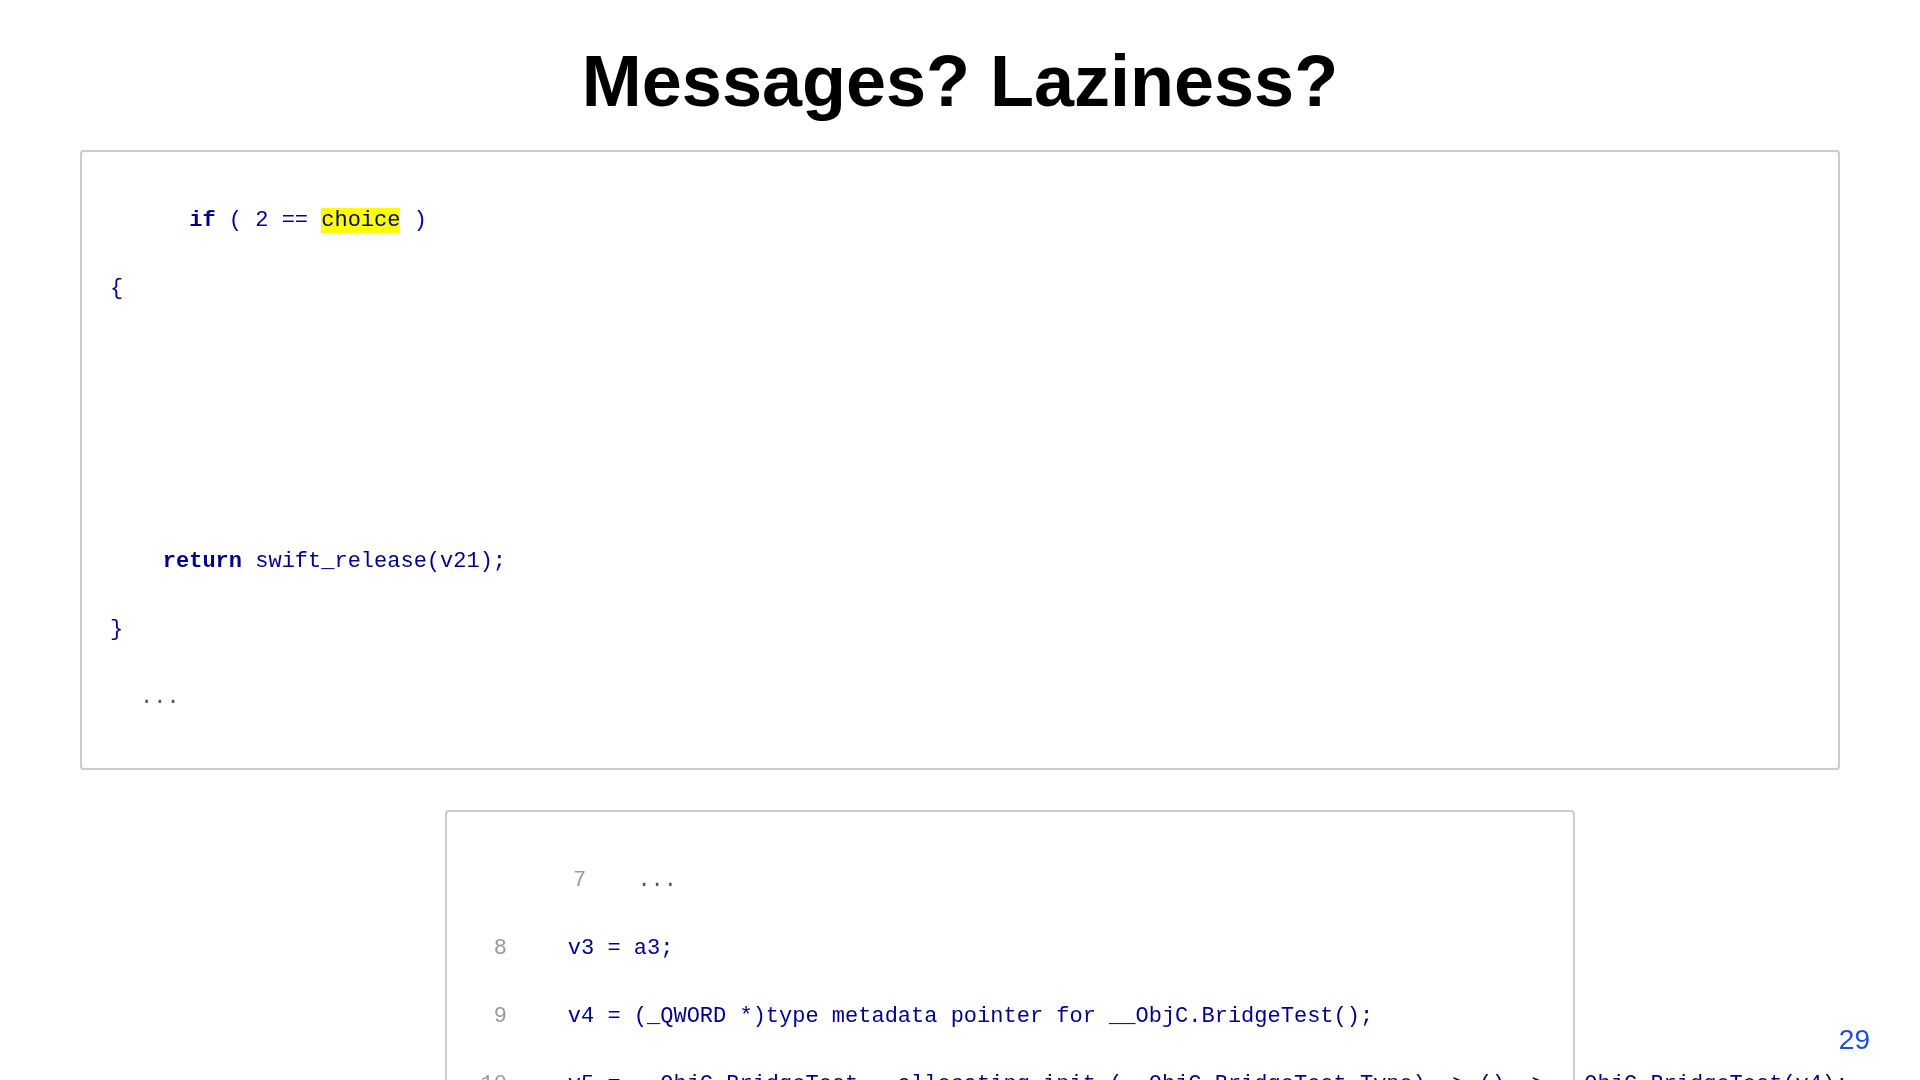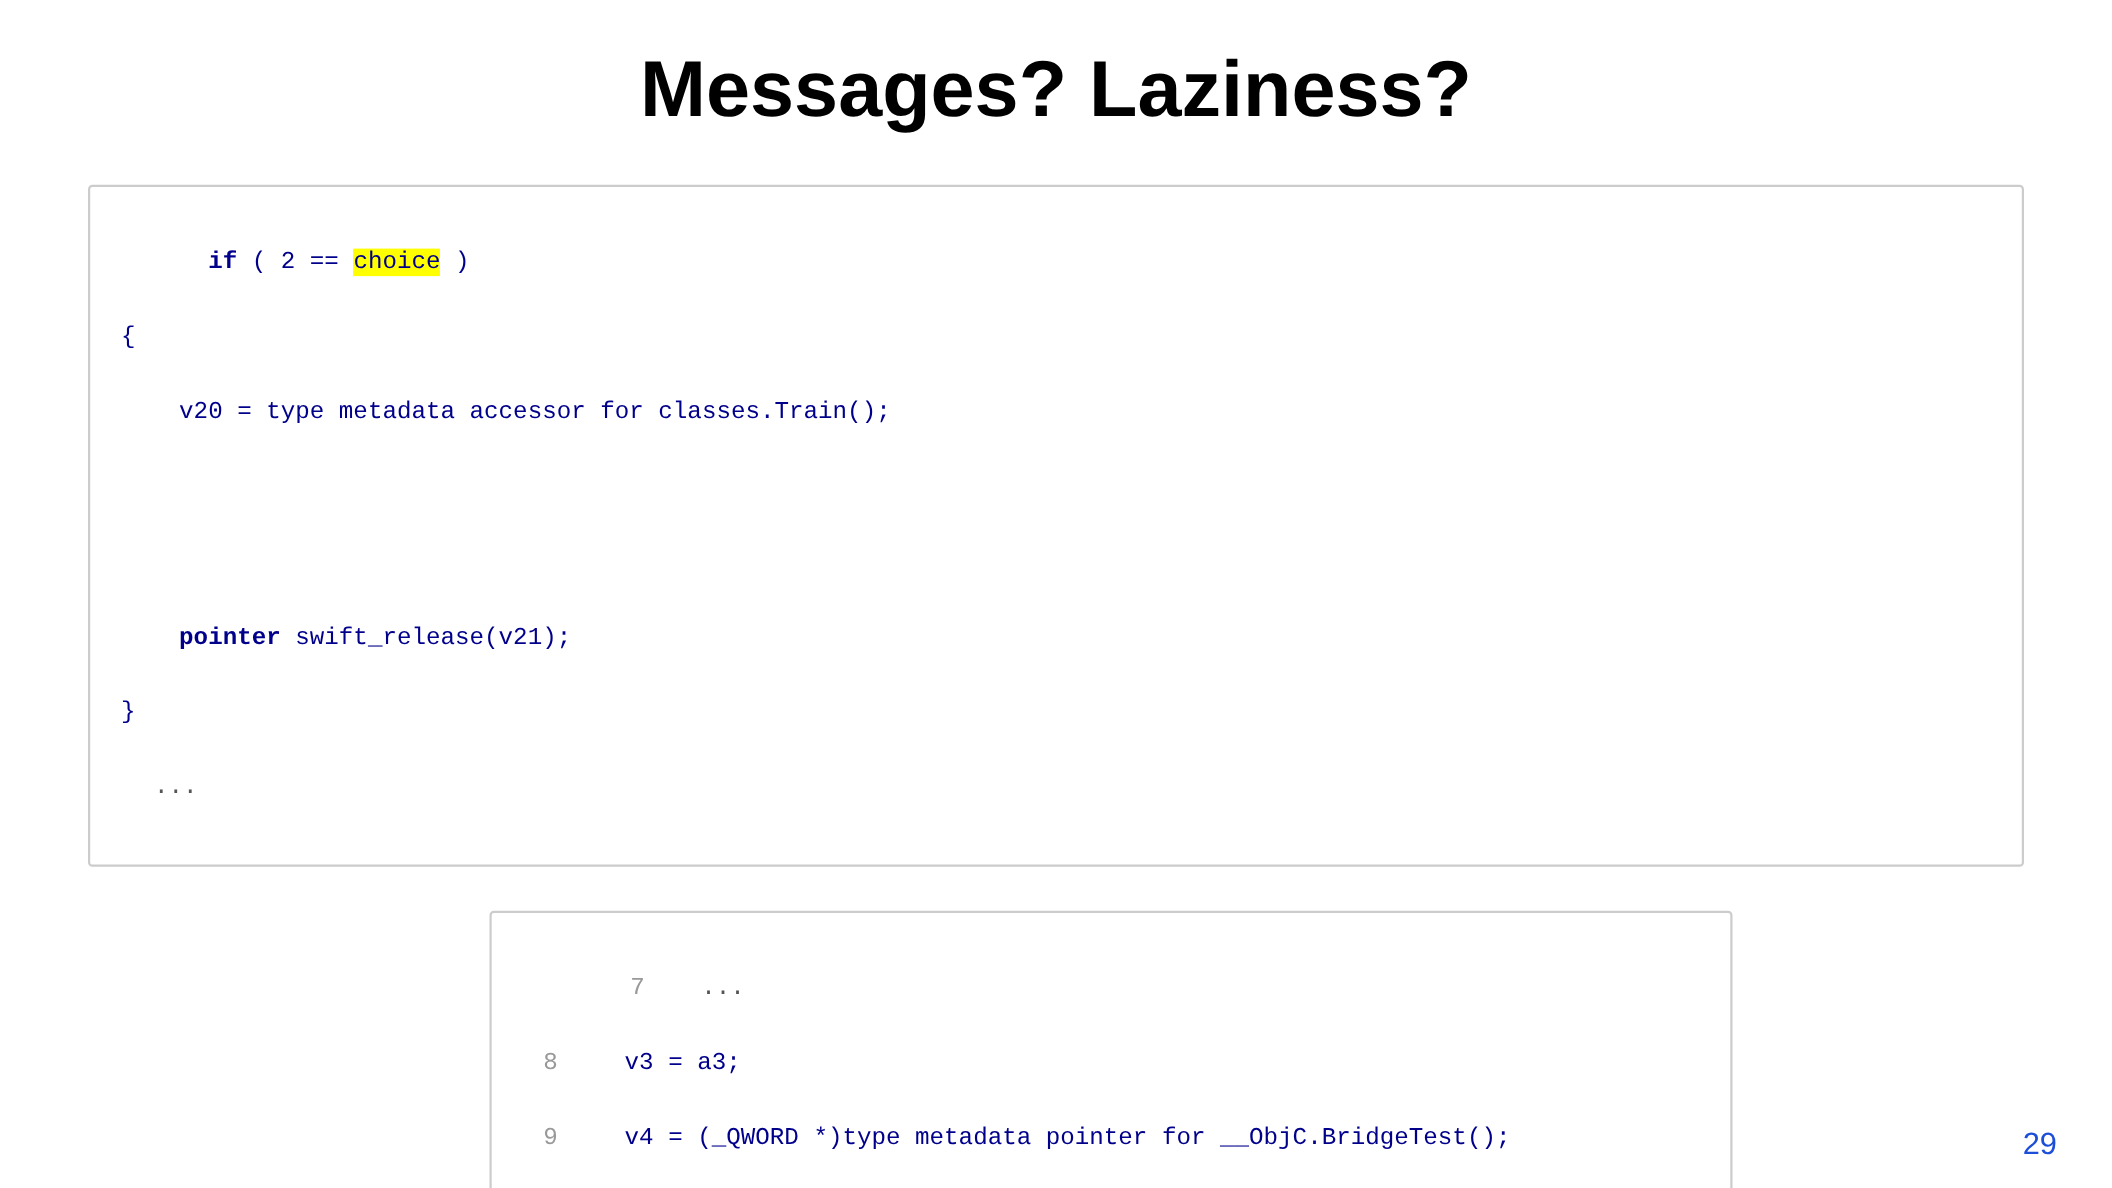--- a/index.html
+++ b/index.html
@@ -10,21 +10,21 @@
       font-family: Arial, sans-serif;
       overflow: hidden;
       position: relative;
     }
     .slide-title {
       text-align: center;
       font-size: 72px;
       font-weight: 900;
       color: #000000;
       padding-top: 40px;
-      padding-bottom: 46px;
+      padding-bottom: 28px;
       font-family: Arial, sans-serif;
     }
     .code-block {
       background: #ffffff;
       border: 2px solid #cccccc;
       border-radius: 4px;
       font-family: 'Courier New', Courier, monospace;
       font-size: 22px;
       line-height: 1.55;
       color: #00008b;
@@ -81,24 +81,24 @@
 <body>
 
 <div class="slide-title">Messages? Laziness?</div>
 
 <div class="main-content">
 
   <div class="code-section-top">
     <div class="code-block code-block-top">
       <span class="kw">if</span><span> ( 2 == </span><span class="highlight-yellow">choice</span><span> )</span>
       <br><span>{</span>
-      <br><span>    v20 = type metadata accessor for classes.Train();</span>
       <br>
       <br>
-      <br><span>    </span><span class="kw">pointer</span><span> swift_release(v21);</span>
+      <br>
+      <br><span>    </span><span class="kw">return</span><span> swift_release(v21);</span>
       <br><span>}</span>
       <br><span class="dotted-line">...</span>
     </div>
   </div>
 
   <div class="code-section-bottom">
     <div class="code-block code-block-bottom">
       <span class="line-num">7</span><span class="dotted-line"> ...</span>
       <br><span class="line-num">8</span><span>    v3 = a3;</span>
       <br><span class="line-num">9</span><span>    v4 = (_QWORD *)type metadata pointer for __ObjC.BridgeTest();</span>

